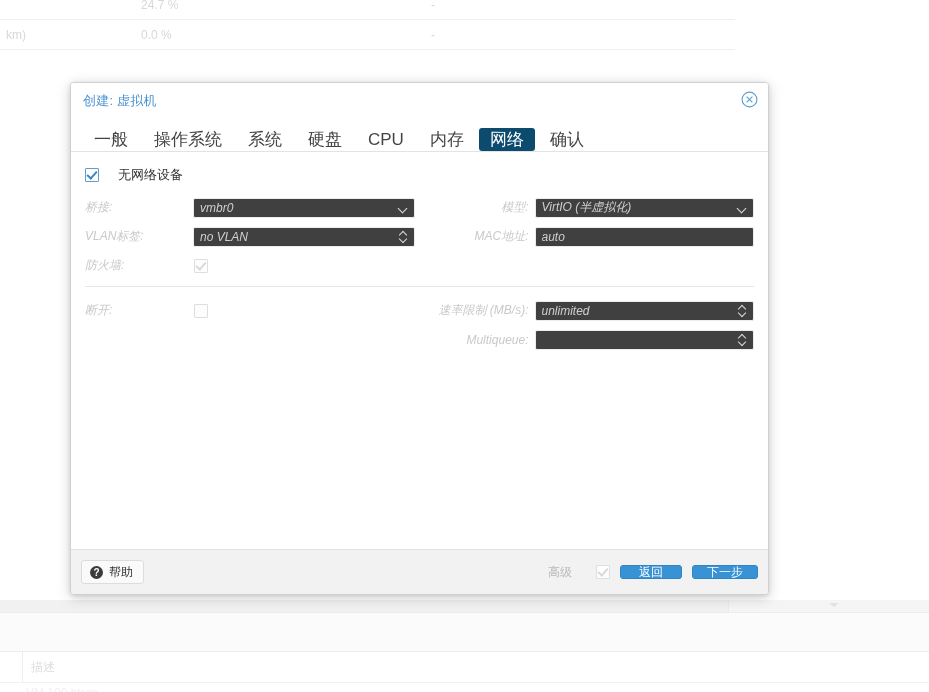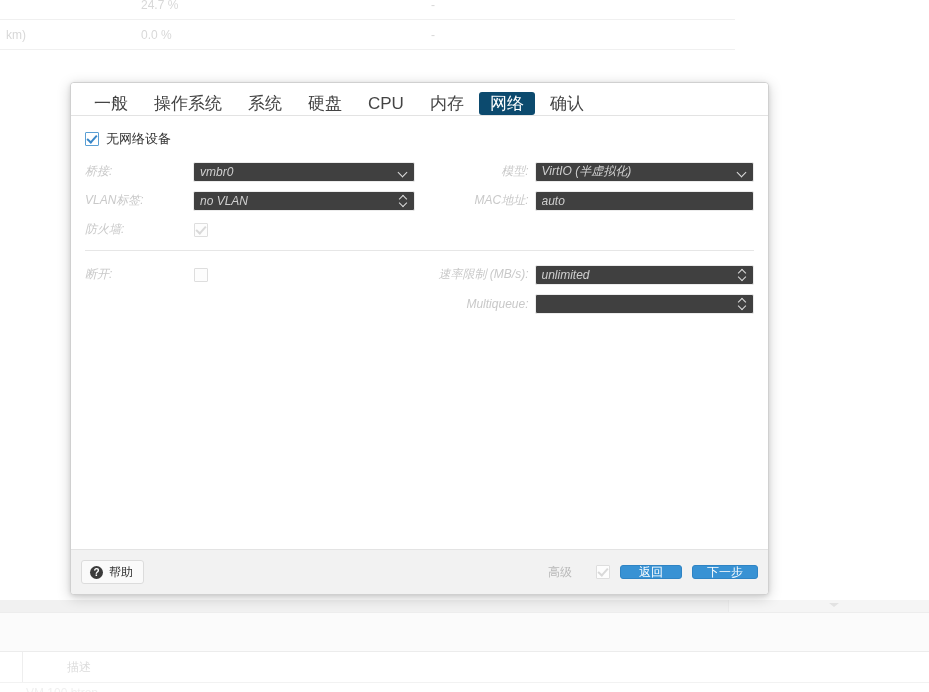--- a/index.html
+++ b/index.html
@@ -77,21 +77,20 @@
     background: #fbfbfb;
     border-bottom: 1px solid #ececec;
     width: 929px;
   }
   .bg-desc-row {
     display: flex;
     align-items: center;
     height: 30px;
     background: #ffffff;
     border-bottom: 1px solid #f2f2f2;
-    gap: 36px;
   }
   .bg-desc-gutter {
     width: 22px;
     height: 30px;
     border-right: 1px solid #eeeeee;
   }
   .bg-desc-label {
     padding-left: 8px;
     color: #dcdcdc;
     font-size: 12px;
@@ -191,20 +190,21 @@
     width: 338px;
     font-style: italic;
   }
   .col.right { padding-left: 10px; }
 
   .nodev-row {
     display: flex;
     align-items: center;
     margin-bottom: 9px;
     height: 18px;
+    gap: 12px;
   }
   .nodev-label {
     font-size: 13px;
     color: #333333;
     margin-left: 7px;
   }
 
   
   .cb {
     width: 13px;
@@ -423,20 +423,29 @@
     </div>
     <div class="bg-last-row">
       <span class="lr1">VM 100  btrop</span>
     </div>
   </div>
 
 </div>
 
 <div class="dialog">
 
+  <div class="dlg-header">
+    <span class="dlg-title">创建: 虚拟机</span>
+    <span class="dlg-close">
+      <svg width="17" height="17" viewBox="0 0 17 17">
+        <circle cx="8.5" cy="8.5" r="7.4" fill="none" stroke="#5a9fd4" stroke-width="1.1"></circle>
+        <path d="M5.6 5.6 L11.4 11.4 M11.4 5.6 L5.6 11.4" stroke="#5a9fd4" stroke-width="1.1" fill="none"></path>
+      </svg>
+    </span>
+  </div>
 
   <div class="tabbar">
     <div class="tab">一般</div>
     <div class="tab">操作系统</div>
     <div class="tab">系统</div>
     <div class="tab">硬盘</div>
     <div class="tab">CPU</div>
     <div class="tab">内存</div>
     <div class="tab active">网络</div>
     <div class="tab">确认</div>

